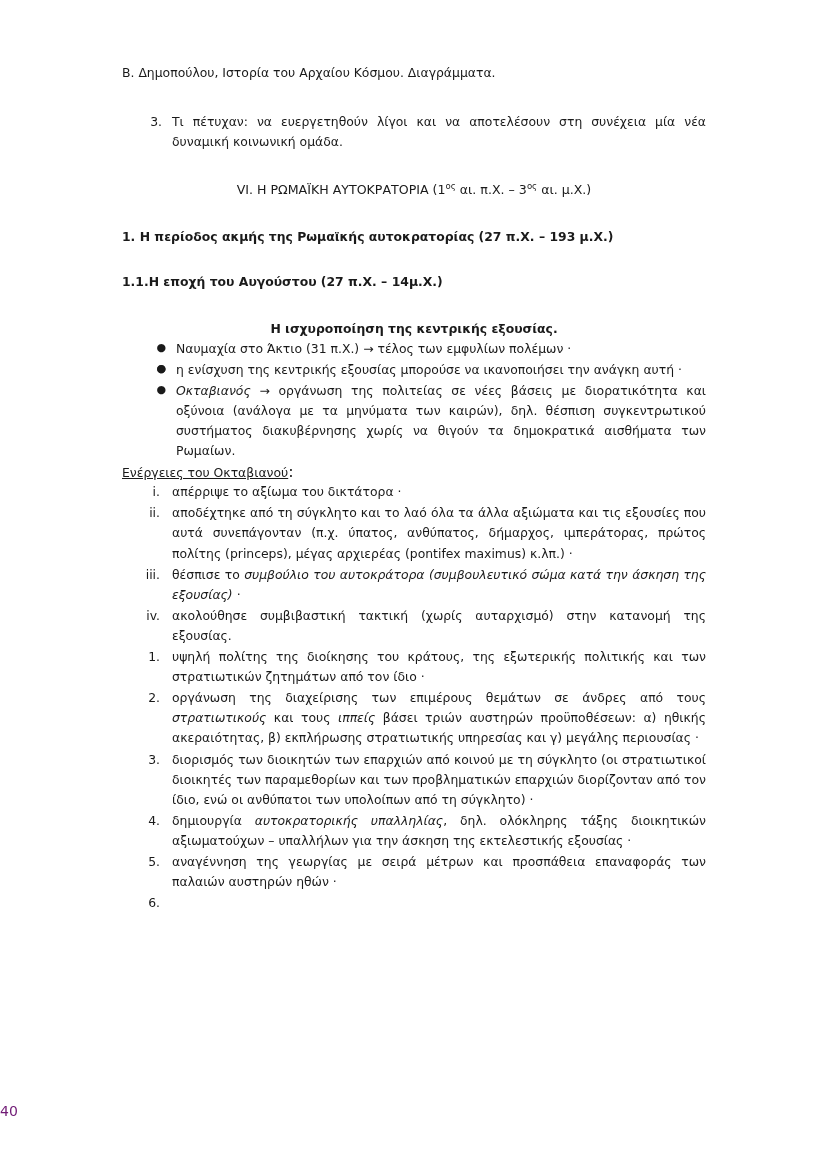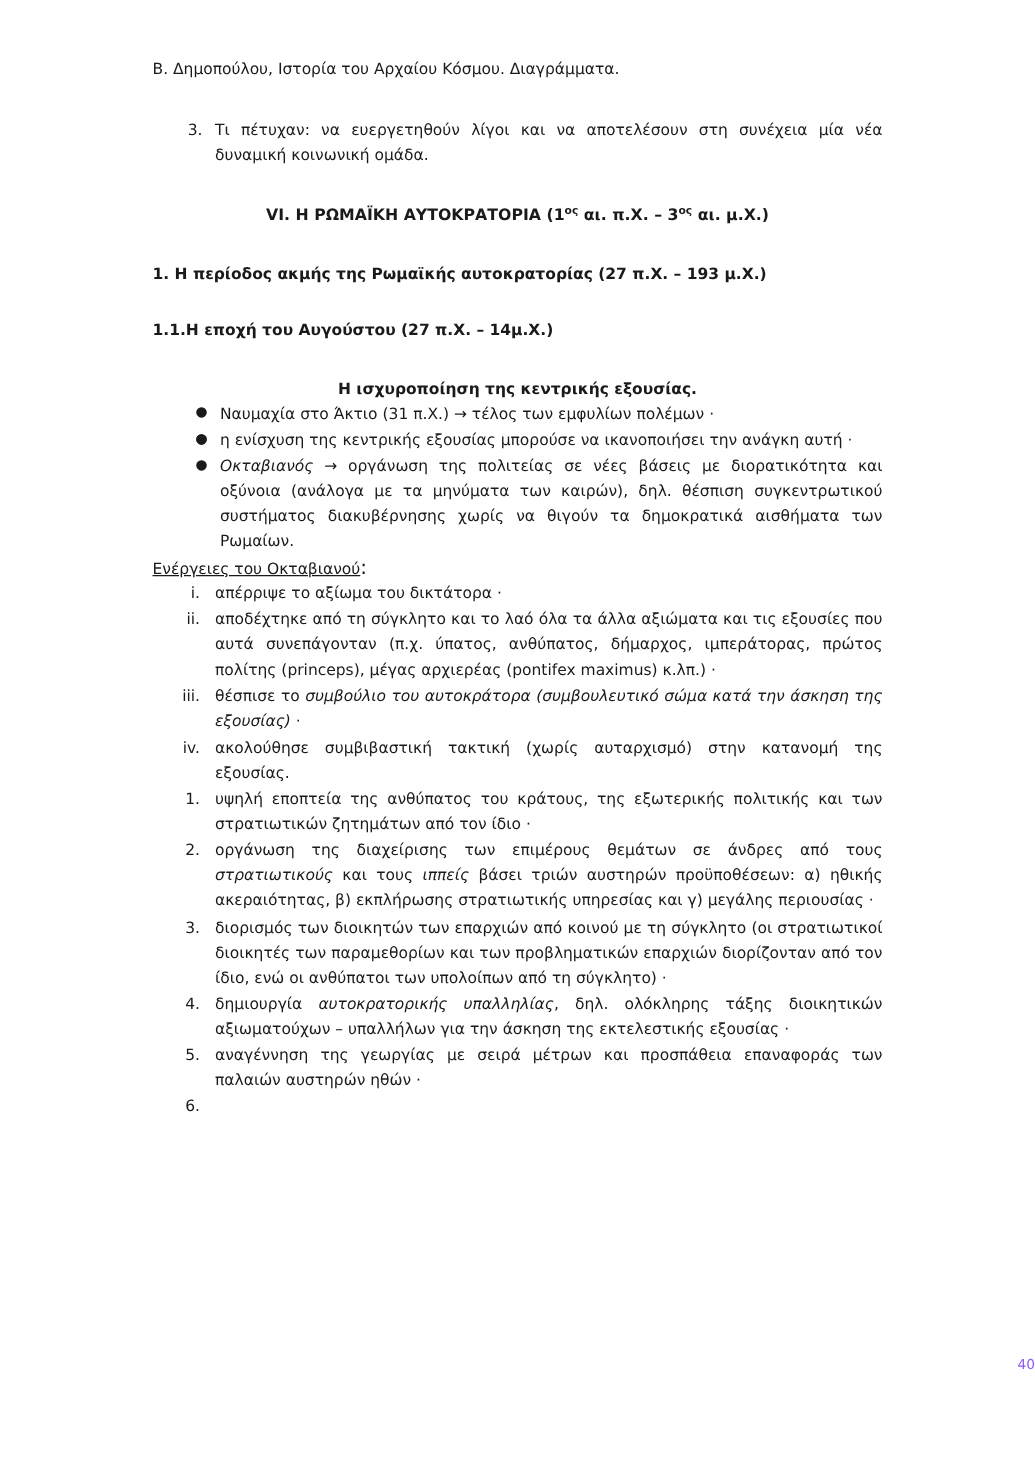--- a/index.html
+++ b/index.html
@@ -10,21 +10,21 @@
   body {
     width: 828px;
     height: 1171px;
     position: relative;
     font-family: "DejaVu Sans", "Liberation Sans", sans-serif;
     color: #1a1a1a;
     overflow: hidden;
   }
   .page {
     position: absolute;
-    left: 0; top: 0;
+    left: 0; top: 18px;
     width: 828px;
     height: 1048px;
     background: #ffffff;
   }
   .content {
     position: absolute;
     left: 122px;
     top: 46px;
     width: 584px;
   }
@@ -37,21 +37,21 @@
     margin: 0 0 0 0;
   }
 
   .spacer-18 { height: 18px; }
   .spacer-12 { height: 12px; }
   .spacer-10 { height: 10px; }
   .spacer-8  { height: 8px; }
 
   .main-title {
     font-size: 12.6px;
-    font-weight: bold;
+    font-weight: normal;
     text-align: center;
     line-height: 1.5;
     margin: 0;
   }
   .main-title sup {
     font-size: 0.68em;
     vertical-align: super;
     line-height: 0;
   }
 
@@ -138,23 +138,23 @@
   li.item.dec > .marker {
     width: 38px;
   }
   i, .ital { font-style: italic; }
 
   .page-number {
     position: absolute;
     left: 0;
     top: 1085px;
     width: 828px;
-    text-align: right;
-    font-size: 11px;
-    color: #8b5cf6;
+    text-align: left;
+    font-size: 14px;
+    color: #701a75;
   }
 </style>
 </head>
 <body>
 
 <div class="page">
 
   <div class="content">
 
     <p class="header-line">Β. Δημοπούλου, Ιστορία του Αρχαίου Κόσμου. Διαγράμματα.</p>
@@ -232,21 +232,21 @@
       <li class="item roman">
         <span class="marker">iv.</span>
         <span><span>ακολούθησε συμβιβαστική τακτική (χωρίς αυταρχισμό) στην κατανομή της εξουσίας.</span></span>
       </li>
     </ol>
 
 
     <ol class="lst">
       <li class="item dec">
         <span class="marker">1.</span>
-        <span><span>υψηλή εποπτεία της ανθύπατος του κράτους, της εξωτερικής πολιτικής και των στρατιωτικών ζητημάτων από τον ίδιο ·</span></span>
+        <span><span>υψηλή πολίτης της διοίκησης του κράτους, της εξωτερικής πολιτικής και των στρατιωτικών ζητημάτων από τον ίδιο ·</span></span>
       </li>
       <li class="item dec">
         <span class="marker">2.</span>
         <span><span>οργάνωση της διαχείρισης των επιμέρους θεμάτων σε άνδρες από τους </span><span class="ital">στρατιωτικούς</span><span> και τους </span><span class="ital">ιππείς</span><span> βάσει τριών αυστηρών προϋποθέσεων: α) ηθικής ακεραιότητας, β) εκπλήρωσης στρατιωτικής υπηρεσίας και γ) μεγάλης περιουσίας ·</span></span>
       </li>
       <li class="item dec">
         <span class="marker">3.</span>
         <span><span>διορισμός των διοικητών των επαρχιών από κοινού με τη σύγκλητο (οι στρατιωτικοί διοικητές των παραμεθορίων και των προβληματικών επαρχιών διορίζονταν από τον ίδιο, ενώ οι ανθύπατοι των υπολοίπων από τη σύγκλητο) ·</span></span>
       </li>
       <li class="item dec">

